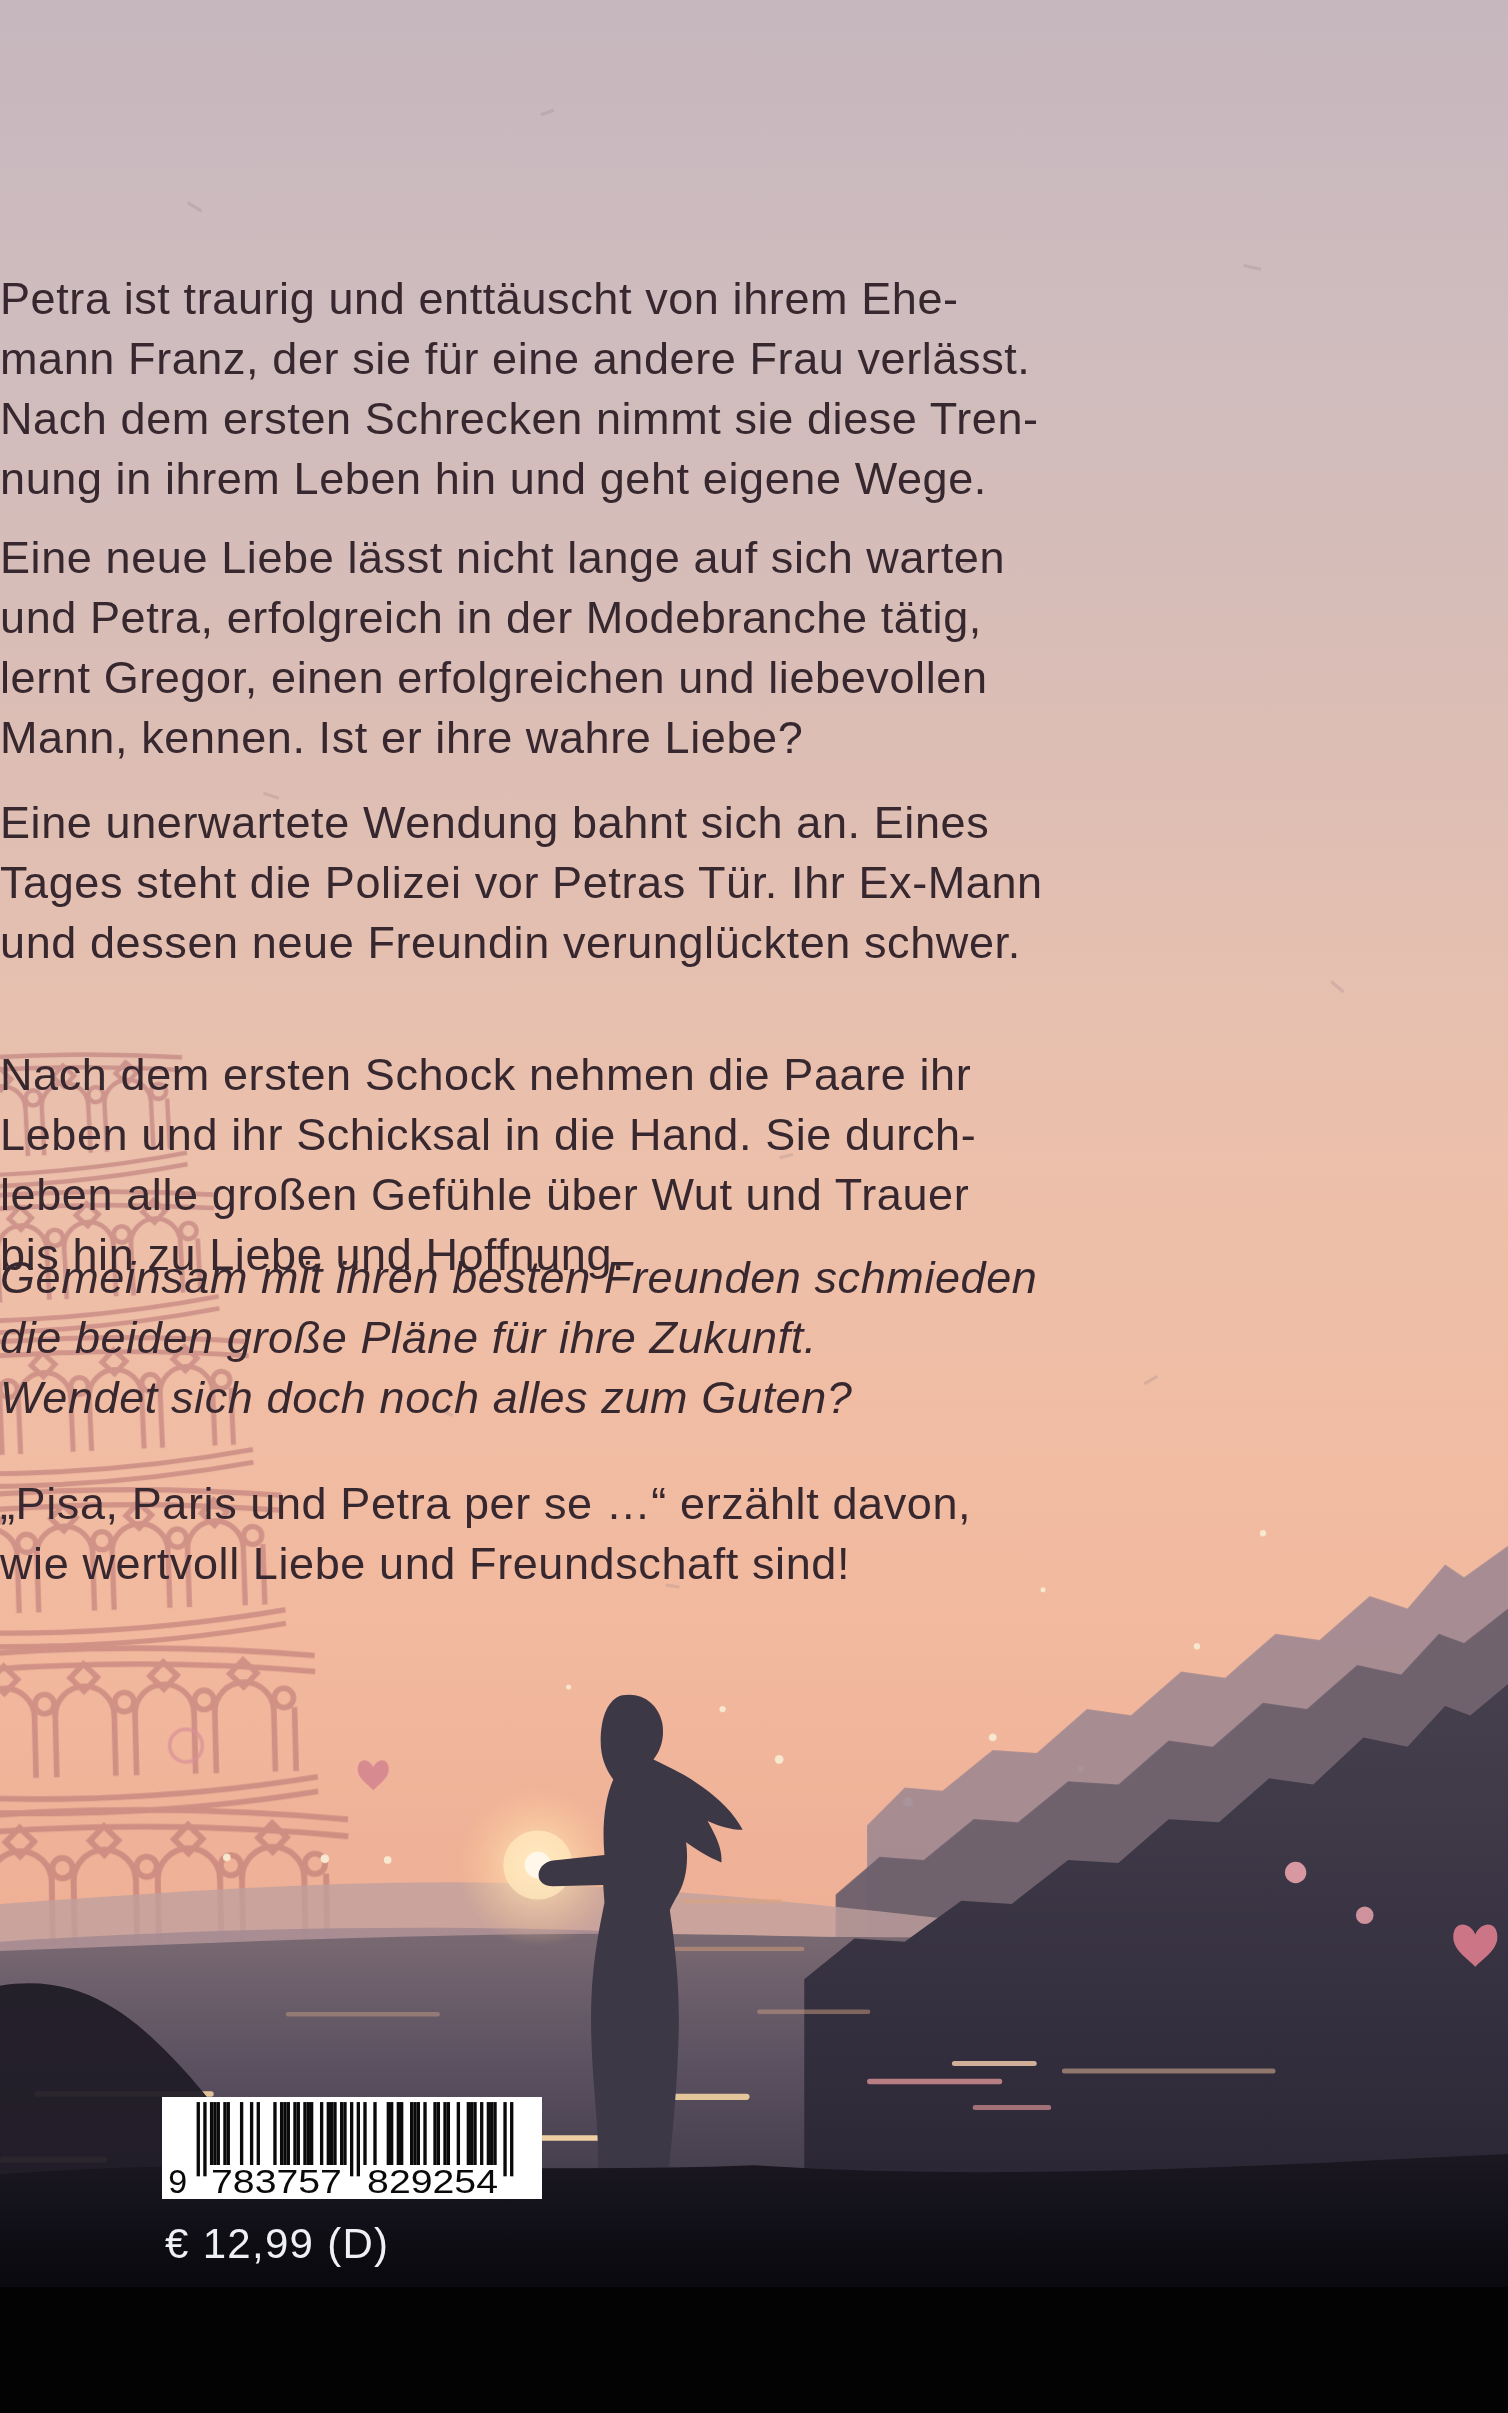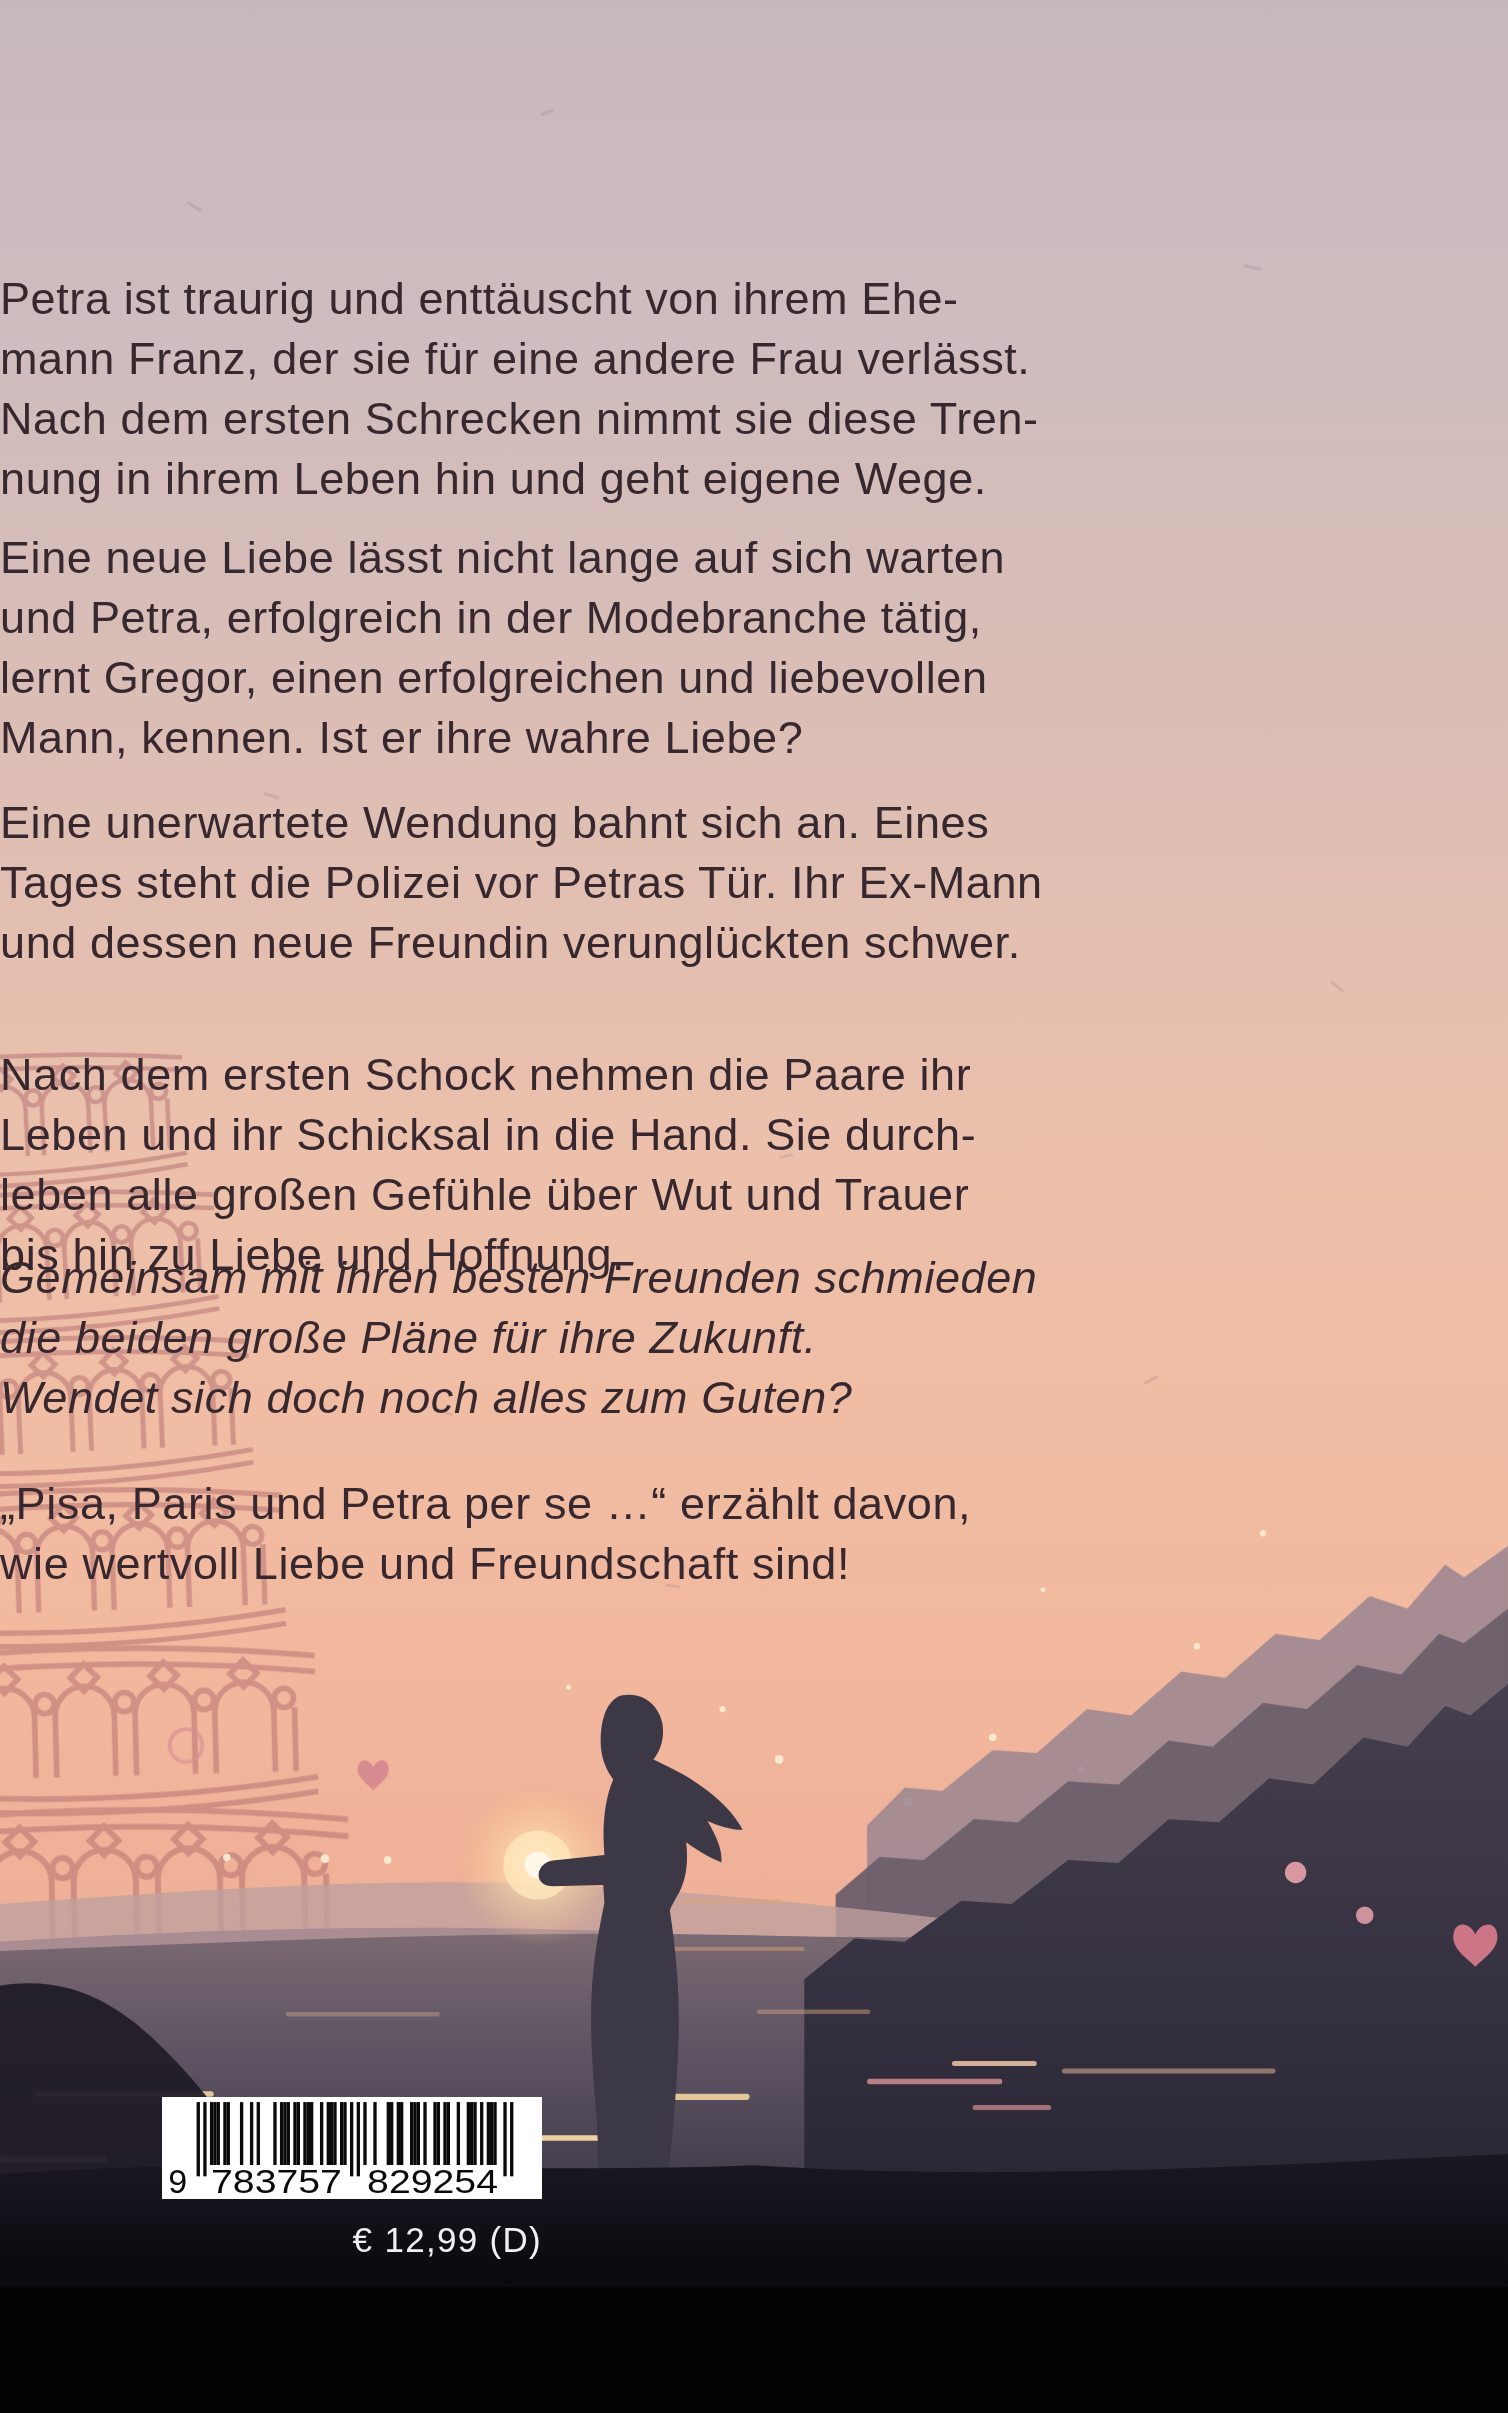--- a/index.html
+++ b/index.html
@@ -15,21 +15,21 @@
     letter-spacing:0.6px;white-space:pre;}
   
   #bod{position:absolute;left:155px;top:1966px;color:var(--logo,#fdfcfd);
     font-size:150px;font-weight:600;letter-spacing:1.9px;line-height:1;}
   
   #barcode-box{position:absolute;left:162px;top:2097px;width:380px;height:102px;
     background:var(--barcode-bg,#ffffff);}
   #barcode-box svg{display:block;width:380px;height:102px;}
   
   #prices{position:absolute;left:165px;top:2220px;width:377px;display:flex;
-    justify-content:flex-end;color:var(--price,#eef0f4);font-size:35px;
+    justify-content:flex-start;color:var(--price,#eef0f4);font-size:42px;
     font-weight:400;letter-spacing:1.3px;}
 </style>
 </head>
 <body>
 
 <div id="cover">
 
   <svg id="scene" width="1508" height="2413" viewBox="0 0 2400 3840">
     <defs>
       <linearGradient id="waterGrad" x1="0" y1="0" x2="0" y2="1">

